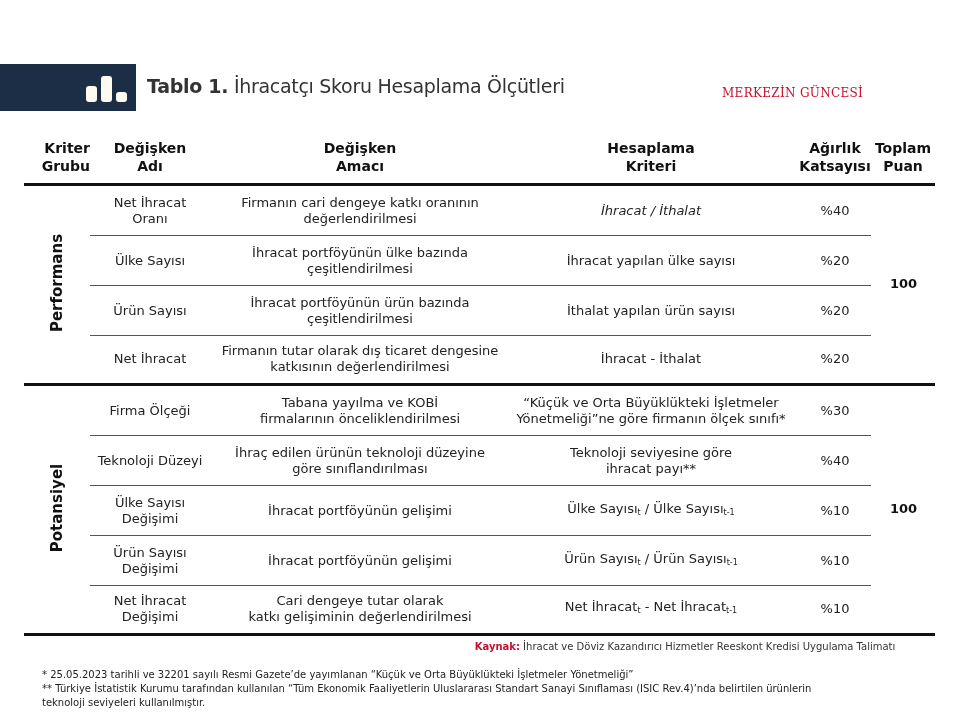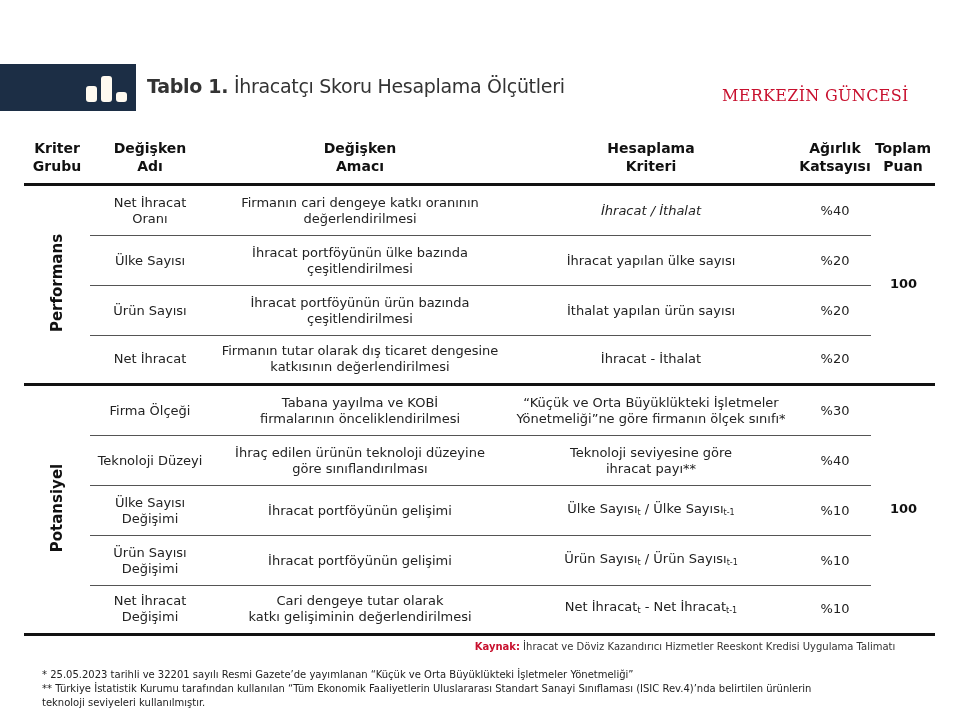--- a/index.html
+++ b/index.html
@@ -10,21 +10,21 @@
   .title-bar {
     position:absolute; left:0; top:64px; width:136px; height:47px; background:#1c2e45;
   }
   .title-icon { position:absolute; left:86px; top:12px; width:46px; height:26px; }
   .title-text {
     position:absolute; left:147px; top:75px; font-size:19px; color:#333;
     font-family: "DejaVu Sans", sans-serif; letter-spacing:-0.3px;
   }
   .title-text b { font-weight:bold; }
   .brand {
-    position:absolute; left:722px; top:86px; font-size:16px; color:#c8102e;
+    position:absolute; left:722px; top:86px; font-size:12px; color:#c8102e;
     font-family: "DejaVu Serif", serif; letter-spacing:0.3px;
   }
   .tbl {
     position:absolute; left:24px; top:136px; width:911px;
   }
   .hdr {
     position:relative; height:47px; border-bottom:3px solid #111;
     font-weight:bold; font-size:14px; color:#111;
   }
   .hdr div { position:absolute; text-align:center; line-height:18px; top:3px; }
@@ -59,21 +59,21 @@
     <rect x="0" y="10" width="11" height="16" rx="3" fill="#fffaf0"></rect>
     <rect x="15" y="0" width="11" height="26" rx="3" fill="#fffaf0"></rect>
     <rect x="30" y="16" width="11" height="10" rx="3" fill="#fffaf0"></rect>
   </svg>
 </div>
 <div class="title-text"><b>Tablo 1.</b><span> İhracatçı Skoru Hesaplama Ölçütleri</span></div>
 <div class="brand">MERKEZİN GÜNCESİ</div>
 
 <div class="tbl">
   <div class="hdr">
-    <div style="left:0;width:66px;"><span>Kriter</span><br><span>Grubu</span></div>
+    <div style="left:0;width:66px;text-align:right;"><span>Kriter</span><br><span>Grubu</span></div>
     <div style="left:66px;width:120px;"><span>Değişken</span><br><span>Adı</span></div>
     <div style="left:186px;width:300px;"><span>Değişken</span><br><span>Amacı</span></div>
     <div style="left:486px;width:282px;"><span>Hesaplama</span><br><span>Kriteri</span></div>
     <div style="left:764px;width:94px;"><span>Ağırlık</span><br><span>Katsayısı</span></div>
     <div style="left:846px;width:66px;"><span>Toplam</span><br><span>Puan</span></div>
   </div>
 
   <div class="grp" style="height:197px;">
     <div class="vlabel" style="left:-17px;top:88px;width:100px;">Performans</div>
     <div class="total" style="left:866px;top:90px;">100</div>

